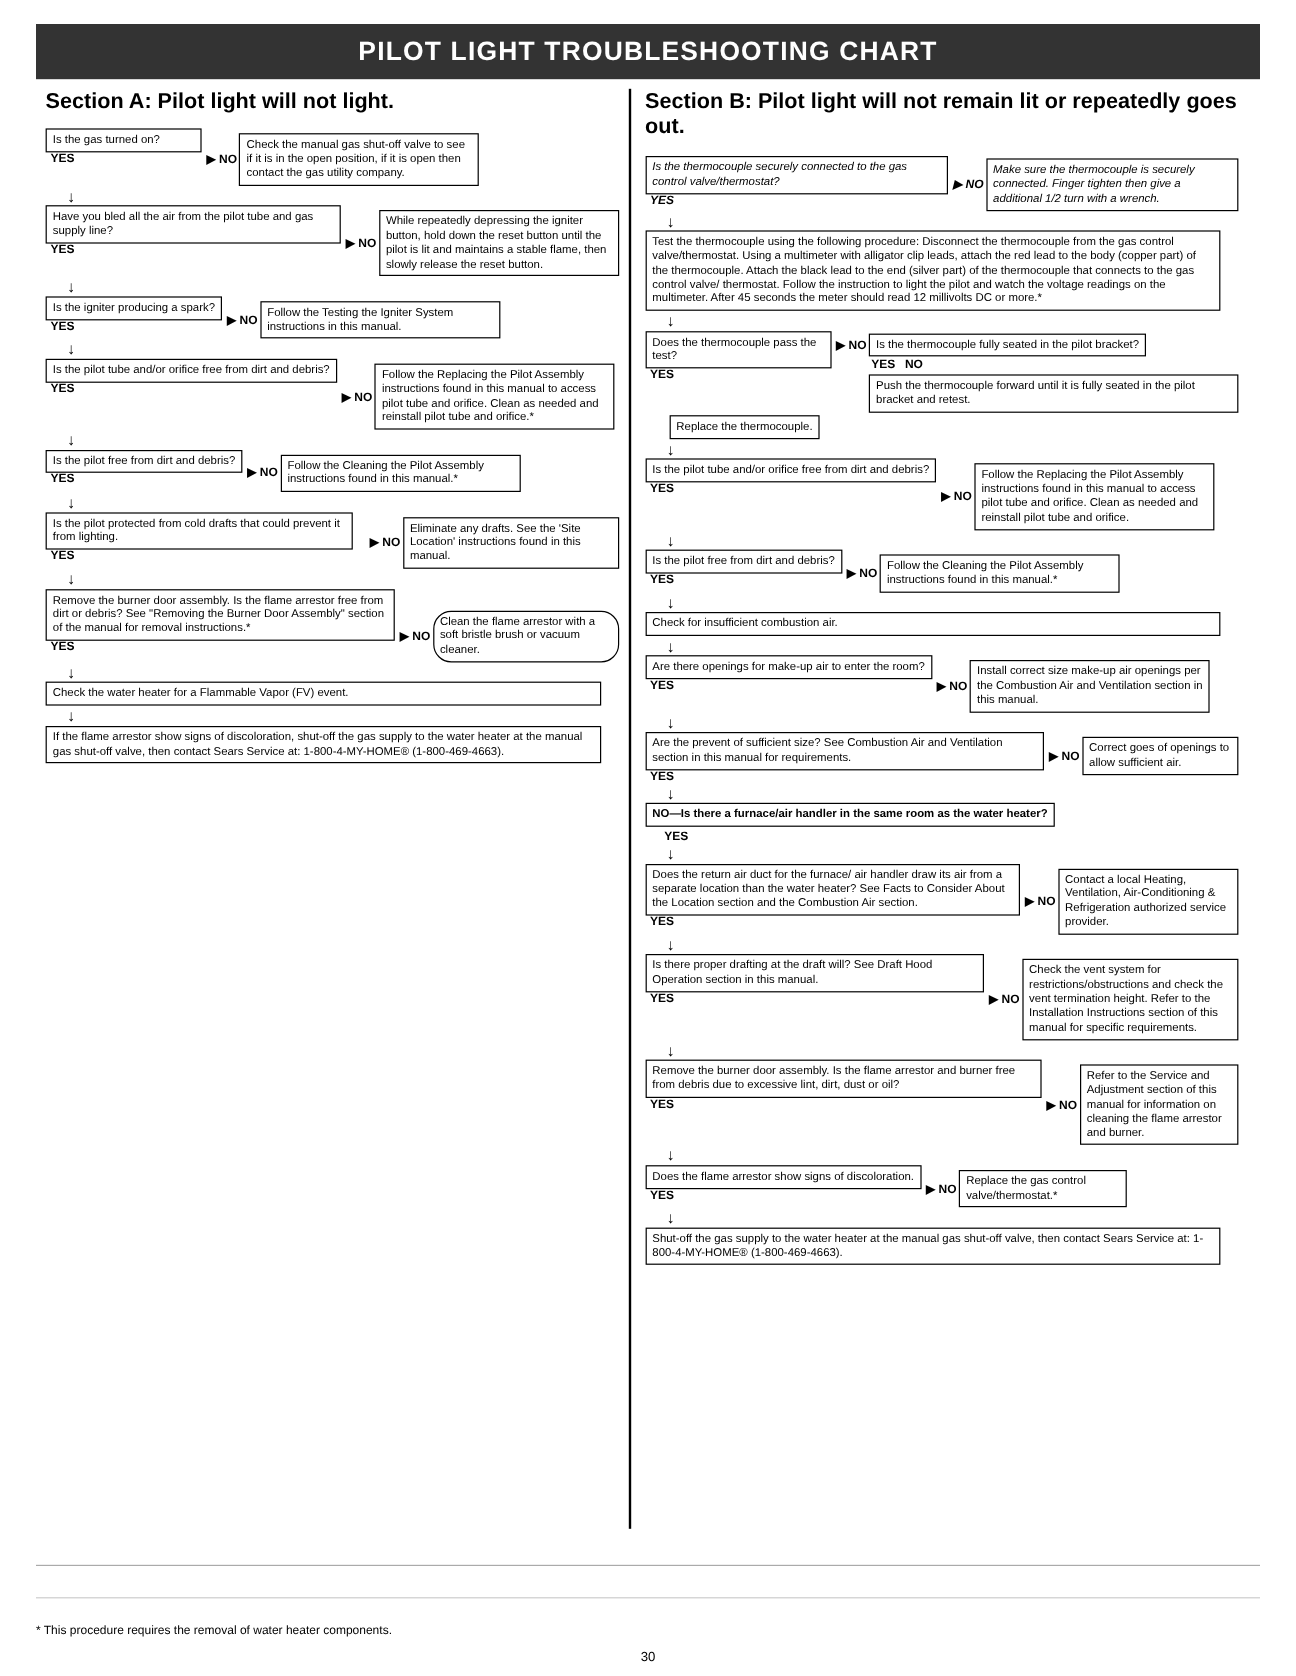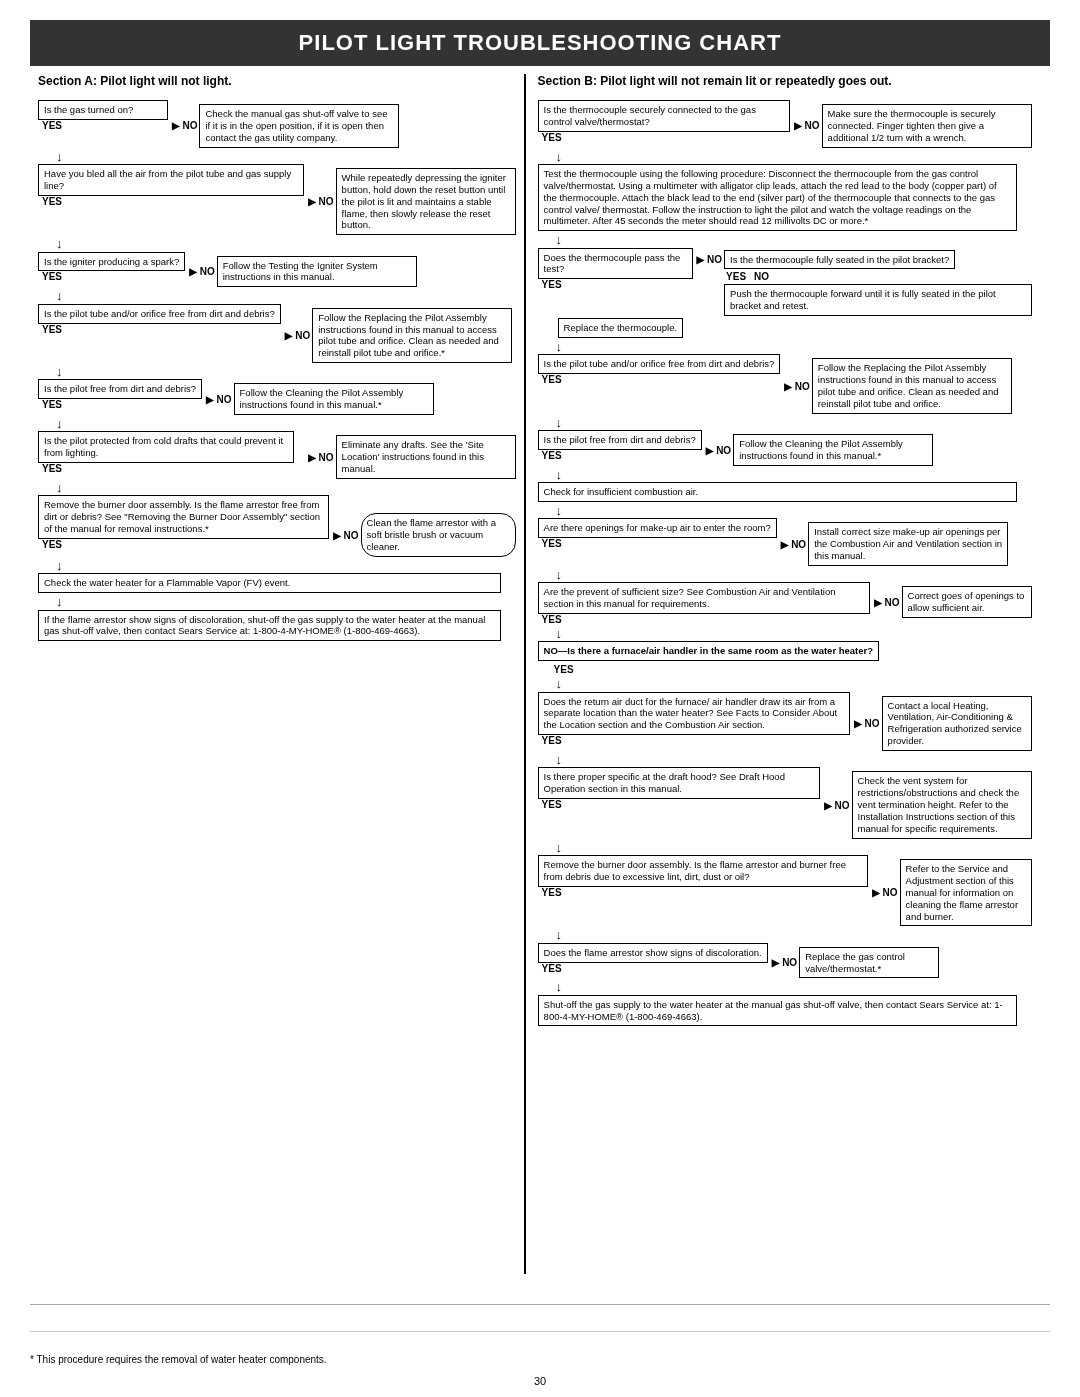--- a/index.html
+++ b/index.html
@@ -36,21 +36,21 @@
       flex: 1;
       padding: 0 8px;
     }
     .section-divider {
       width: 2px;
       background: #000;
       min-height: 1200px;
       margin: 0 4px;
     }
     .section-title {
-      font-size: 12px;
+      font-size: 18px;
       font-weight: bold;
       margin-bottom: 10px;
       padding-bottom: 2px;
     }
     .fc-node {
       border: 1px solid #000;
       padding: 3px 5px;
       font-size: 9.5px;
       line-height: 1.25;
       background: #fff;
@@ -100,21 +100,21 @@
       </div>
       <div class="fc-arrow-d">↓</div>
 
       <div style="display:flex; align-items:flex-start; gap:4px; margin-bottom:2px;">
         <div style="display:flex; flex-direction:column; align-items:flex-start;">
           <div class="fc-node" style="min-width:130px;">Have you bled all the air from the pilot tube and gas supply line?</div>
           <span class="fc-yes">YES</span>
         </div>
         <div style="display:flex; align-items:center; gap:2px; margin-top:4px;">
           <span class="fc-no">▶ NO</span>
-          <div class="fc-node" style="width:180px;">While repeatedly depressing the igniter button, hold down the reset button until the pilot is lit and maintains a stable flame, then slowly release the reset button.</div>
+          <div class="fc-node" style="width:200px;">While repeatedly depressing the igniter button, hold down the reset button until the pilot is lit and maintains a stable flame, then slowly release the reset button.</div>
         </div>
       </div>
       <div class="fc-arrow-d">↓</div>
 
       <div style="display:flex; align-items:flex-start; gap:4px; margin-bottom:2px;">
         <div style="display:flex; flex-direction:column; align-items:flex-start;">
           <div class="fc-node" style="min-width:130px;">Is the igniter producing a spark?</div>
           <span class="fc-yes">YES</span>
         </div>
         <div style="display:flex; align-items:center; gap:2px; margin-top:4px;">
@@ -181,21 +181,21 @@
         <div class="fc-node" style="width:97%;">If the flame arrestor show signs of discoloration, shut-off the gas supply to the water heater at the manual gas shut-off valve, then contact Sears Service at: 1-800-4-MY-HOME® (1-800-469-4663).</div>
       </div>
 
     </div>
 
     <div class="section-divider"></div>
 
     <div class="section" style="max-width:50%; padding-left:8px;">
       <div class="section-title">Section B: Pilot light will not remain lit or repeatedly goes out.</div>
 
-      <div style="display:flex; align-items:flex-start; gap:4px; margin-bottom:2px;">
+      <div style="display:flex; align-items:center; gap:4px; margin-bottom:2px;font-style:italic;">
         <div style="display:flex; flex-direction:column; align-items:flex-start;">
           <div class="fc-node" style="min-width:140px;">Is the thermocouple securely connected to the gas control valve/thermostat?</div>
           <span class="fc-yes">YES</span>
         </div>
         <div style="display:flex; align-items:center; gap:2px; margin-top:4px;">
           <span class="fc-no">▶ NO</span>
           <div class="fc-node" style="width:210px;">Make sure the thermocouple is securely connected. Finger tighten then give a additional 1/2 turn with a wrench.</div>
         </div>
       </div>
       <div class="fc-arrow-d">↓</div>
@@ -292,21 +292,21 @@
         </div>
         <div style="display:flex; align-items:center; gap:2px; margin-top:4px;">
           <span class="fc-no">▶ NO</span>
           <div class="fc-node" style="width:150px;">Contact a local Heating, Ventilation, Air-Conditioning &amp; Refrigeration authorized service provider.</div>
         </div>
       </div>
       <div class="fc-arrow-d">↓</div>
 
       <div style="display:flex; align-items:flex-start; gap:4px; margin-bottom:2px;">
         <div style="display:flex; flex-direction:column; align-items:flex-start;">
-          <div class="fc-node" style="min-width:180px;">Is there proper specific at the draft hood? See Draft Hood Operation section in this manual.</div>
+          <div class="fc-node" style="min-width:180px;">Is there proper drafting at the draft will? See Draft Hood Operation section in this manual.</div>
           <span class="fc-yes">YES</span>
         </div>
         <div style="display:flex; align-items:center; gap:2px; margin-top:4px;">
           <span class="fc-no">▶ NO</span>
           <div class="fc-node" style="width:180px;">Check the vent system for restrictions/obstructions and check the vent termination height. Refer to the Installation Instructions section of this manual for specific requirements.</div>
         </div>
       </div>
       <div class="fc-arrow-d">↓</div>
 
       <div style="display:flex; align-items:flex-start; gap:4px; margin-bottom:2px;">

